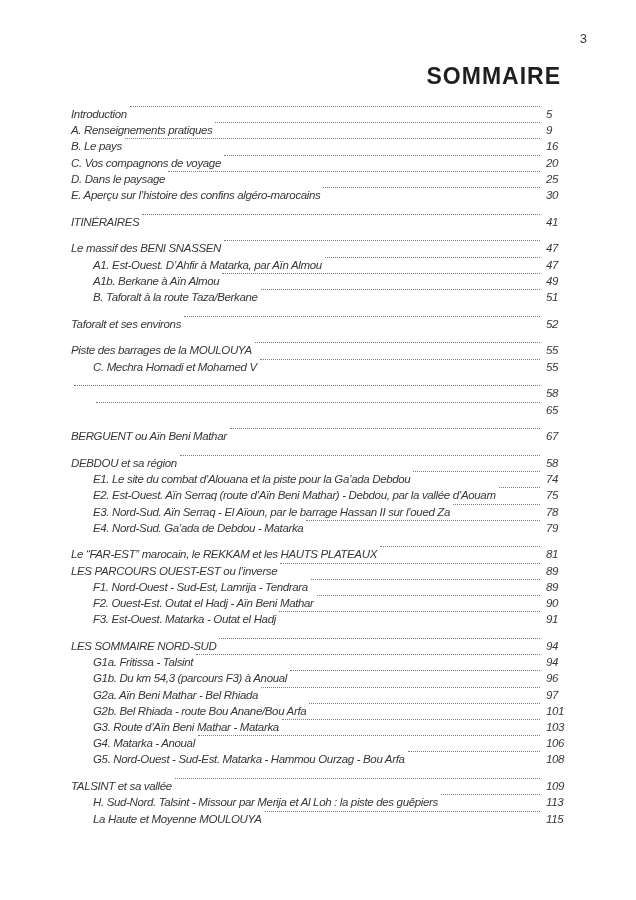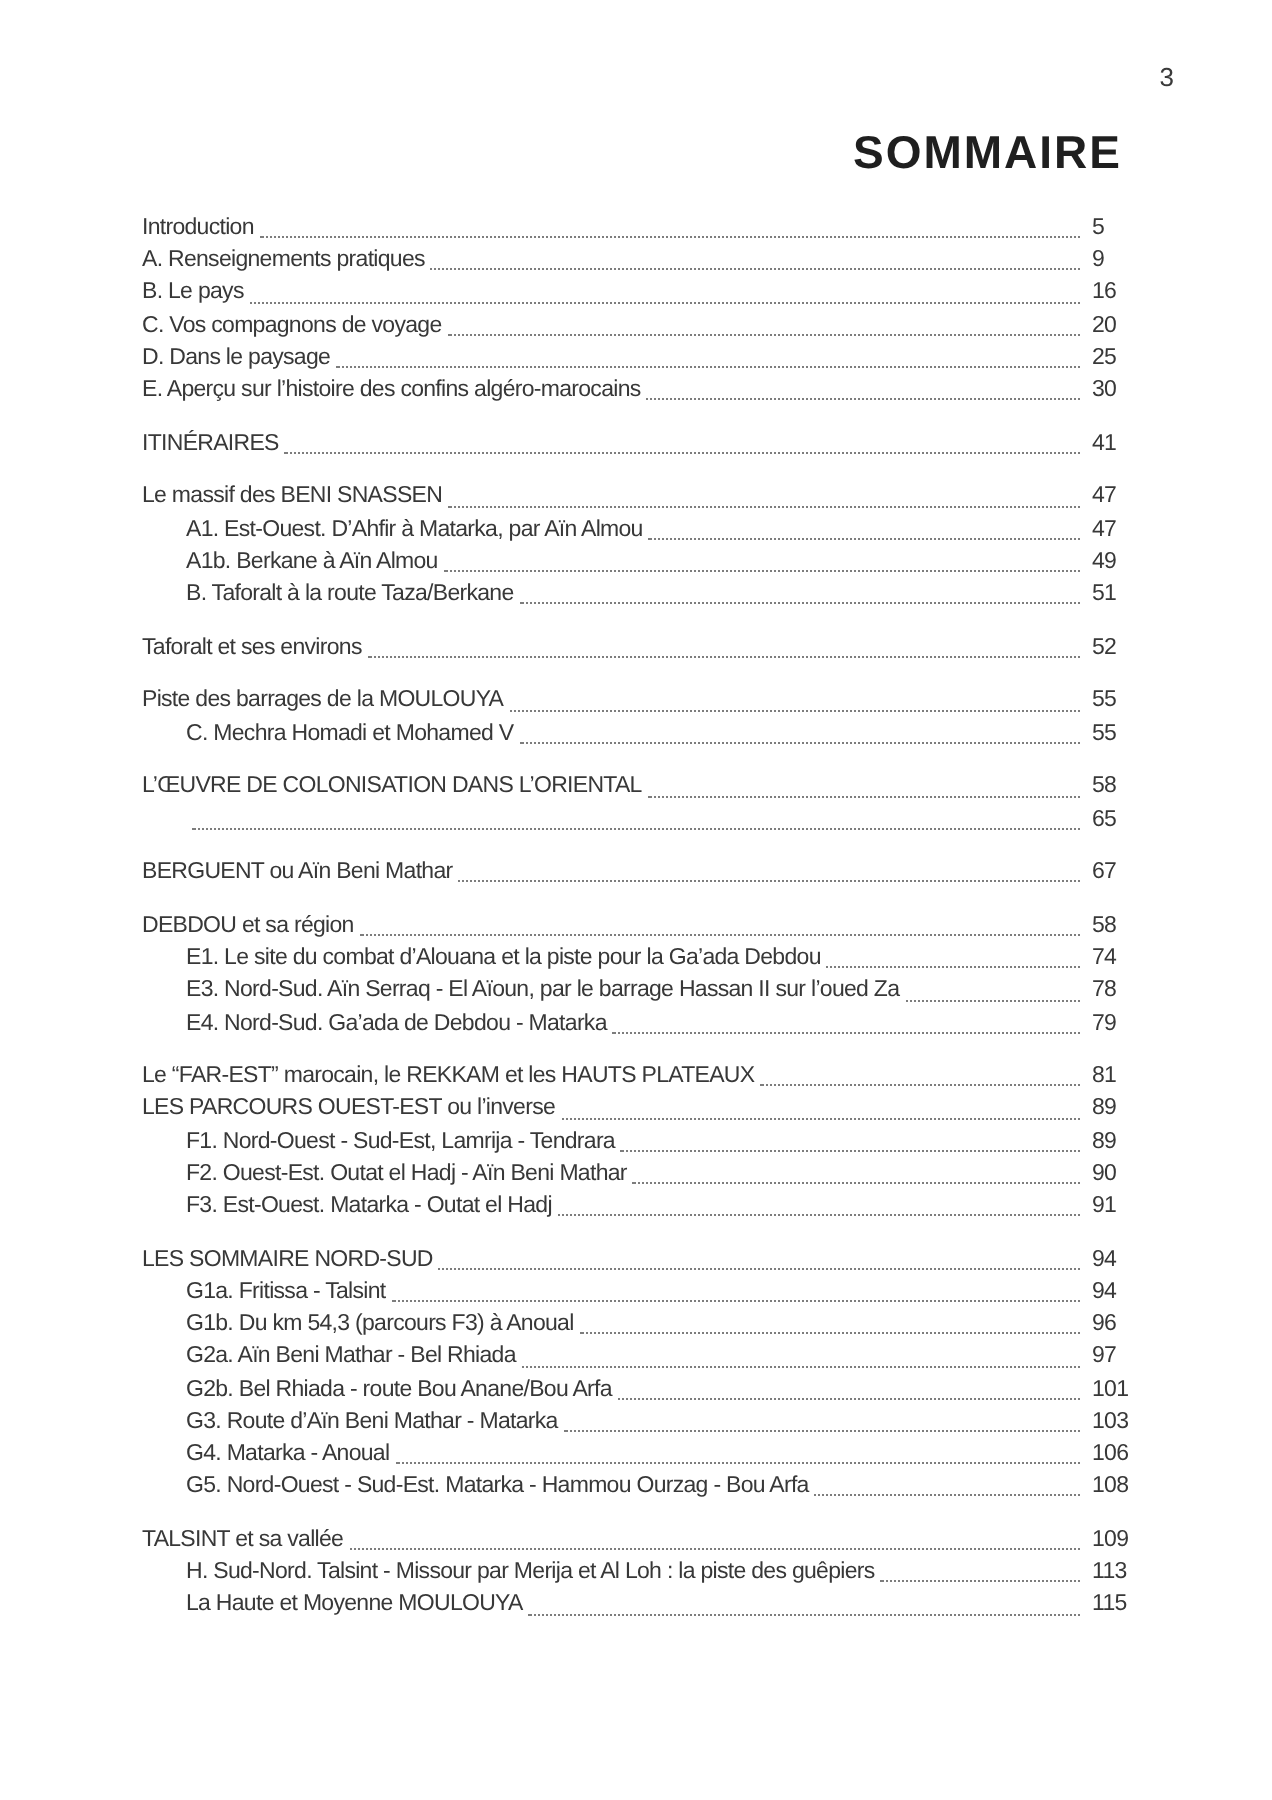--- a/index.html
+++ b/index.html
@@ -37,25 +37,25 @@
   .toc {
     position: absolute;
     top: 106px;
     left: 71px;
     width: 501px;
   }
   .toc-group { margin-top: 10.5px; }
   .toc-group:first-child { margin-top: 0; }
   .toc-row {
     display: flex;
-    align-items: flex-end;
     line-height: 16.2px;
     font-size: 11.5px;
     letter-spacing: -0.35px;
     white-space: nowrap;
+    font-style: italic;
   }
   .toc-row.indent { padding-left: 22px; }
   .lab { flex: 0 0 auto; }
   .leader {
     flex: 1 1 auto;
     min-width: 8px;
     height: 0;
     border-bottom: 1.7px dotted #7d7d7d;
     margin: 0 6px 3px 3px;
   }
@@ -146,21 +146,20 @@
           <span class="pg">55</span>
         </div>
         <div class="toc-row indent">
           <span class="lab">C. Mechra Homadi et Mohamed V</span>
           <span class="leader"></span>
           <span class="pg">55</span>
         </div>
       </div>
       <div class="toc-group">
         <div class="toc-row">
-          <span class="lab">L’ŒUVRE DE COLONISATION DANS L’ORIENTAL</span>
           <span class="leader"></span>
           <span class="pg">58</span>
         </div>
         <div class="toc-row indent">
           <span class="leader"></span>
           <span class="pg">65</span>
         </div>
       </div>
       <div class="toc-group">
         <div class="toc-row">
@@ -172,20 +171,25 @@
       <div class="toc-group">
         <div class="toc-row">
           <span class="lab">DEBDOU et sa région</span>
           <span class="leader"></span>
           <span class="pg">58</span>
         </div>
         <div class="toc-row indent">
           <span class="lab">E1. Le site du combat d’Alouana et la piste pour la Ga’ada Debdou</span>
           <span class="leader"></span>
           <span class="pg">74</span>
+        </div>
+        <div class="toc-row indent">
+          <span class="lab">E2. Est-Ouest. Aïn Serraq (route d’Aïn Beni Mathar) - Debdou, par la vallée d’Aouam</span>
+          <span class="leader"></span>
+          <span class="pg">75</span>
         </div>
         <div class="toc-row indent">
           <span class="lab">E3. Nord-Sud. Aïn Serraq - El Aïoun, par le barrage Hassan II sur l’oued Za</span>
           <span class="leader"></span>
           <span class="pg">78</span>
         </div>
         <div class="toc-row indent">
           <span class="lab">E4. Nord-Sud. Ga’ada de Debdou - Matarka</span>
           <span class="leader"></span>
           <span class="pg">79</span>

